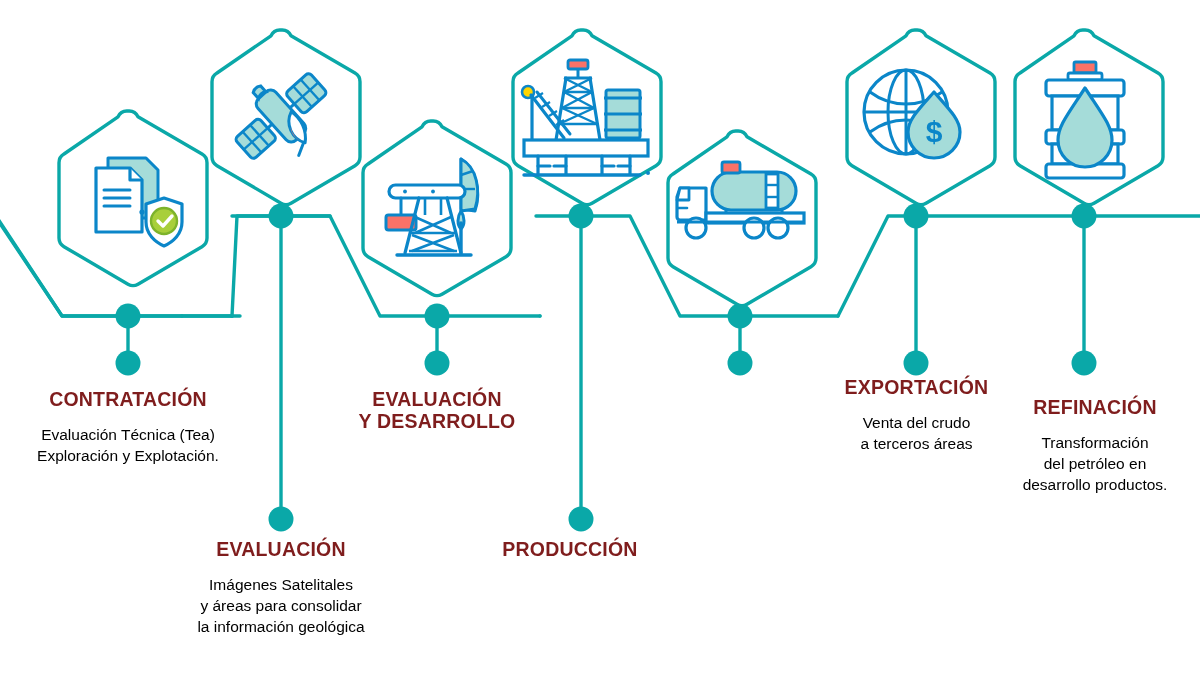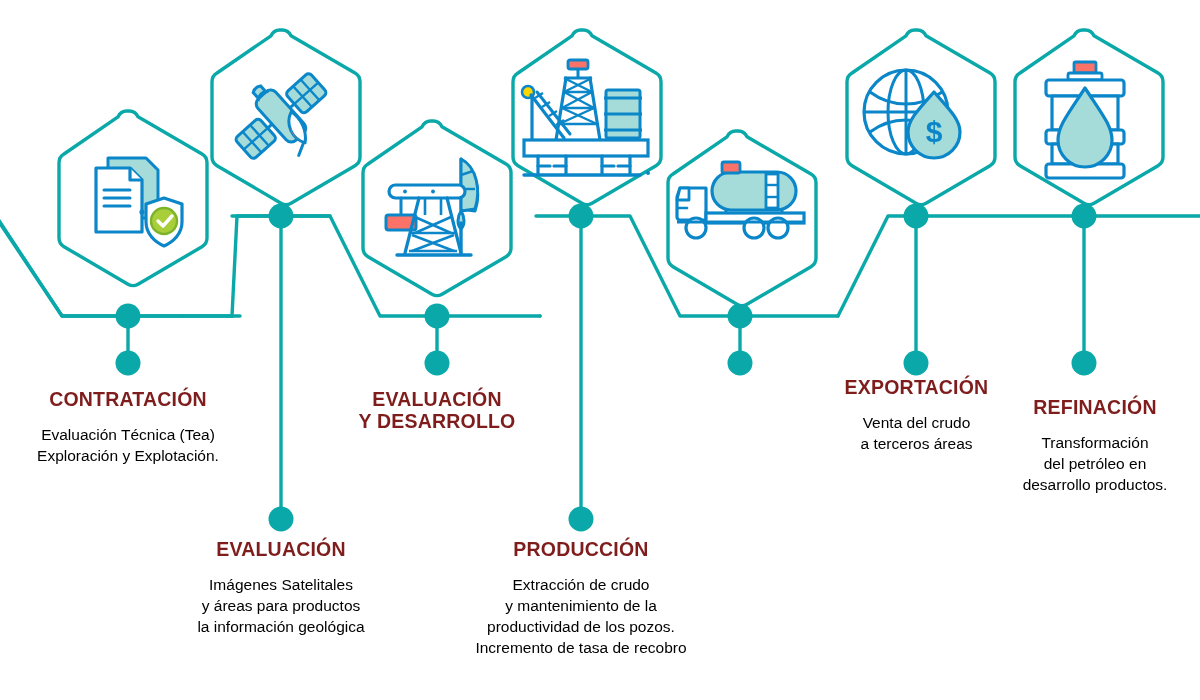--- a/index.html
+++ b/index.html
@@ -280,35 +280,31 @@
 
   <div class="label" style="left:8px;top:388px;width:240px;">
     <div class="ttl">CONTRATACIÓN</div>
     <div class="desc">Evaluación Técnica (Tea)
 Exploración y Explotación.</div>
   </div>
 
   <div class="label" style="left:161px;top:538px;width:240px;">
     <div class="ttl">EVALUACIÓN</div>
     <div class="desc">Imágenes Satelitales
-y áreas para productos
+y áreas para consolidar
 la información geológica</div>
   </div>
 
   <div class="label" style="left:317px;top:388px;width:240px;">
     <div class="ttl">EVALUACIÓN
 Y DESARROLLO</div>
   </div>
 
-  <div class="label" style="left:456px;top:538px;width:250px;">
+  <div class="label" style="left:445px;top:538px;width:250px;">
     <div class="ttl">PRODUCCIÓN</div>
-    <div class="desc">Extracción de crudo
-y mantenimiento de la
-productividad de los pozos.
-Incremento de tasa de recobro</div>
   </div>
 
 
   <div class="label" style="left:824px;top:376px;width:185px;">
     <div class="ttl">EXPORTACIÓN</div>
     <div class="desc">Venta del crudo
 a terceros áreas</div>
   </div>
 
   <div class="label" style="left:1000px;top:396px;width:190px;">

